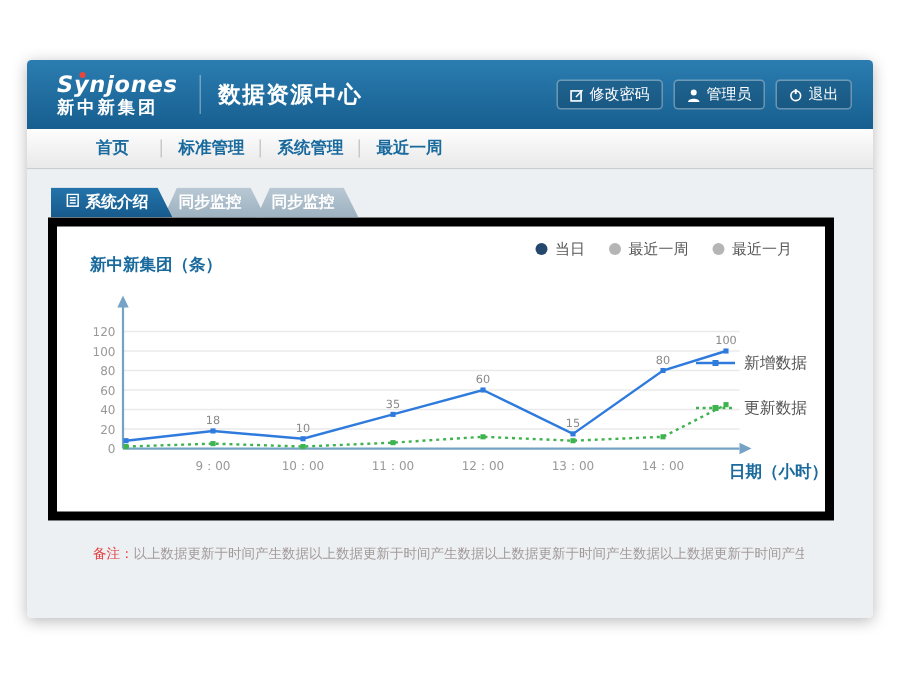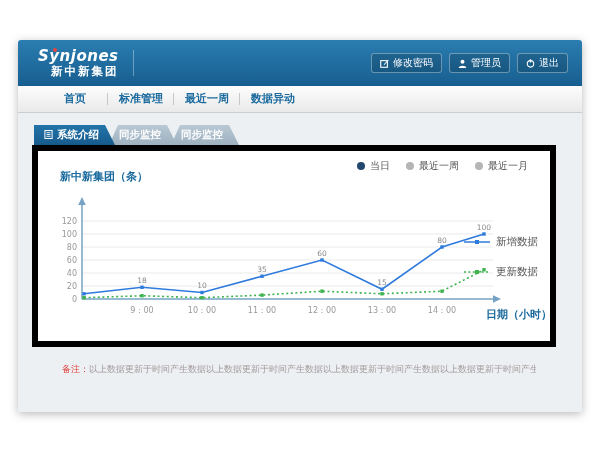--- a/index.html
+++ b/index.html
@@ -6,21 +6,21 @@
   html, body { width: 600px; height: 450px; background: #ffffff; overflow: hidden;
     font-family: "DejaVu Sans", "Liberation Sans", sans-serif; }
 
   .app { position: absolute; left: 18px; top: 40px; width: 564px; height: 372px;
     background: #fff; border-radius: 3px; box-shadow: 0 2px 10px rgba(0,0,0,.28);
     overflow: hidden; }
 
   
   .header { height: 46px; background: linear-gradient(#2b7db1, #175e8f);
     display: flex; align-items: center; position: relative; }
-  .logo { margin-left: 20px; color: #fff; line-height: 1.1; position: relative; text-align: right; }
+  .logo { margin-left: 20px; color: #fff; line-height: 1.1; position: relative; }
   .logo .l1 { font-size: 15px; font-weight: bold; font-style: italic; letter-spacing: .5px; display:block; }
   .logo .l2 { font-size: 11.5px; font-weight: bold; letter-spacing: 2px; display:block; }
   .logo-dot { position: absolute; left: 15px; top: 0; width: 4px; height: 4px;
     background: #e8453c; border-radius: 50%; }
   .header-divider { width: 1px; height: 26px; background: rgba(255,255,255,.35); margin: 0 12px 0 14px; }
   .app-title { color: #fff; font-size: 15px; font-weight: bold; letter-spacing: 1px; }
   .header-actions { position: absolute; right: 14px; top: 13px; display: flex; gap: 7px; }
   .hbtn { display: inline-flex; align-items: center; gap: 4px; color: #fff; font-size: 10px;
     background: rgba(0,0,0,.14); border: 1px solid rgba(255,255,255,.35);
     border-radius: 3px; padding: 2px 8px; cursor: pointer; white-space: nowrap; }
@@ -70,20 +70,21 @@
 
 <div class="app">
 
   <div class="header">
     <div class="logo">
       <span class="logo-dot"></span>
       <span class="l1">Synjones</span>
       <span class="l2">新中新集团</span>
     </div>
     <div class="header-divider"></div>
+    <div class="app-title">数据资源中心</div>
     <div class="header-actions">
       <span class="hbtn">
         <span>
           <svg width="9" height="9" viewBox="0 0 10 10">
               <rect x="0.8" y="1.8" width="7.4" height="7.4" fill="none" stroke="#fff" stroke-width="1.2"></rect>
               <path d="M4 6 L9 0.8 L9.6 1.6 L4.8 6.6 Z" fill="#fff"></path>
             </svg>
         </span>
         <span>修改密码</span>
       </span>
@@ -104,22 +105,22 @@
             </svg>
         </span>
         <span>退出</span>
       </span>
     </div>
   </div>
 
   <div class="nav">
     <div class="nav-item">首页</div>
     <div class="nav-item">标准管理</div>
+    <div class="nav-item">系统管理</div>
     <div class="nav-item">最近一周</div>
-    <div class="nav-item">数据异动</div>
   </div>
 
   <div class="content">
     <div class="tabs">
       <div class="tab active">
         <span>
           <svg width="9" height="9" viewBox="0 0 10 10">
               <rect x="1" y="0.6" width="8" height="8.8" fill="none" stroke="#fff" stroke-width="1.1"></rect>
               <line x1="2.8" y1="3" x2="7.2" y2="3" stroke="#fff" stroke-width="1"></line>
               <line x1="2.8" y1="5" x2="7.2" y2="5" stroke="#fff" stroke-width="1"></line>

